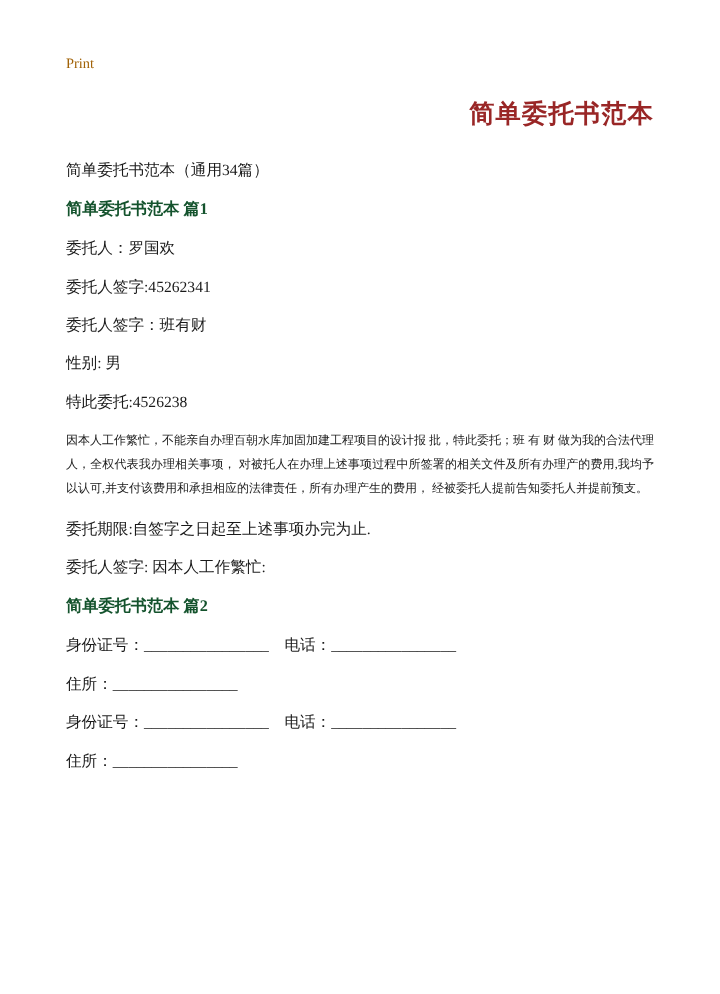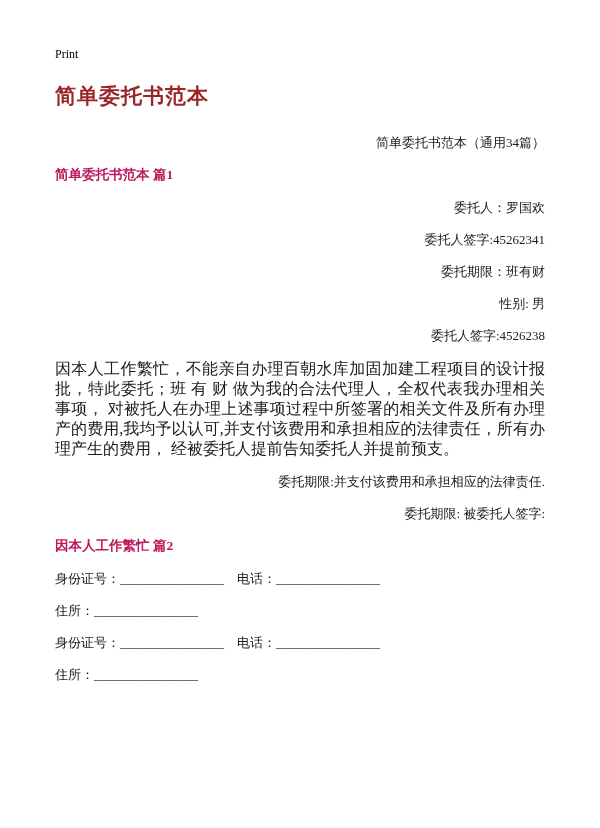--- a/index.html
+++ b/index.html
@@ -13,48 +13,47 @@
     overflow: hidden;
   }
   .page {
     width: 600px;
     min-height: 828px;
     padding: 44px 55px 40px 55px;
     background: #ffffff;
   }
   .print {
     font-size: 12px;
-    color: #000000;
+    color: #a16207;
     margin-bottom: 6px;
     display: inline-block;
     cursor: pointer;
   }
   h1.doc-title {
     font-size: 21px;
     font-weight: bold;
-    text-align: left;
+    text-align: right;
     color: var(--color-title, #992626);
     margin: 14px 0 24px 0;
     letter-spacing: 1px;
   }
   p.line {
     font-size: 13px;
     line-height: 17px;
     margin: 0 0 15px 0;
     white-space: pre-wrap;
-    text-align: right;
   }
   h2.section-heading {
     font-size: 13.5px;
     font-weight: bold;
-    color: #be185d;
+    color: #14532d;
     margin: 0 0 15px 0;
   }
   p.para {
-    font-size: 16px;
+    font-size: 10px;
     line-height: 20px;
     text-align: justify;
     margin: 0 0 14px 0;
   }
   p.blank-line {
     font-size: 13px;
     line-height: 17px;
     margin: 0 0 15px 0;
     letter-spacing: 0;
     white-space: pre-wrap;
@@ -68,29 +67,29 @@
   <span class="print">Print</span>
 
   <h1 class="doc-title">简单委托书范本</h1>
 
   <p class="line">简单委托书范本（通用34篇）</p>
 
   <h2 class="section-heading">简单委托书范本 篇1</h2>
 
   <p class="line">委托人：罗国欢</p>
   <p class="line">委托人签字:45262341</p>
-  <p class="line">委托期限：班有财</p>
+  <p class="line">委托人签字：班有财</p>
   <p class="line">性别: 男</p>
-  <p class="line">委托人签字:4526238</p>
+  <p class="line">特此委托:4526238</p>
 
   <p class="para">因本人工作繁忙，不能亲自办理百朝水库加固加建工程项目的设计报 批，特此委托；班 有 财 做为我的合法代理人，全权代表我办理相关事项， 对被托人在办理上述事项过程中所签署的相关文件及所有办理产的费用,我均予以认可,并支付该费用和承担相应的法律责任，所有办理产生的费用， 经被委托人提前告知委托人并提前预支。</p>
 
-  <p class="line">委托期限:并支付该费用和承担相应的法律责任.</p>
-  <p class="line">委托期限: 被委托人签字:</p>
+  <p class="line">委托期限:自签字之日起至上述事项办完为止.</p>
+  <p class="line">委托人签字: 因本人工作繁忙:</p>
 
-  <h2 class="section-heading">因本人工作繁忙 篇2</h2>
+  <h2 class="section-heading">简单委托书范本 篇2</h2>
 
   <p class="blank-line">身份证号：________________　电话：________________</p>
   <p class="blank-line">住所：________________</p>
   <p class="blank-line">身份证号：________________　电话：________________</p>
   <p class="blank-line">住所：________________</p>
 
 </div>
 
 </body></html>

